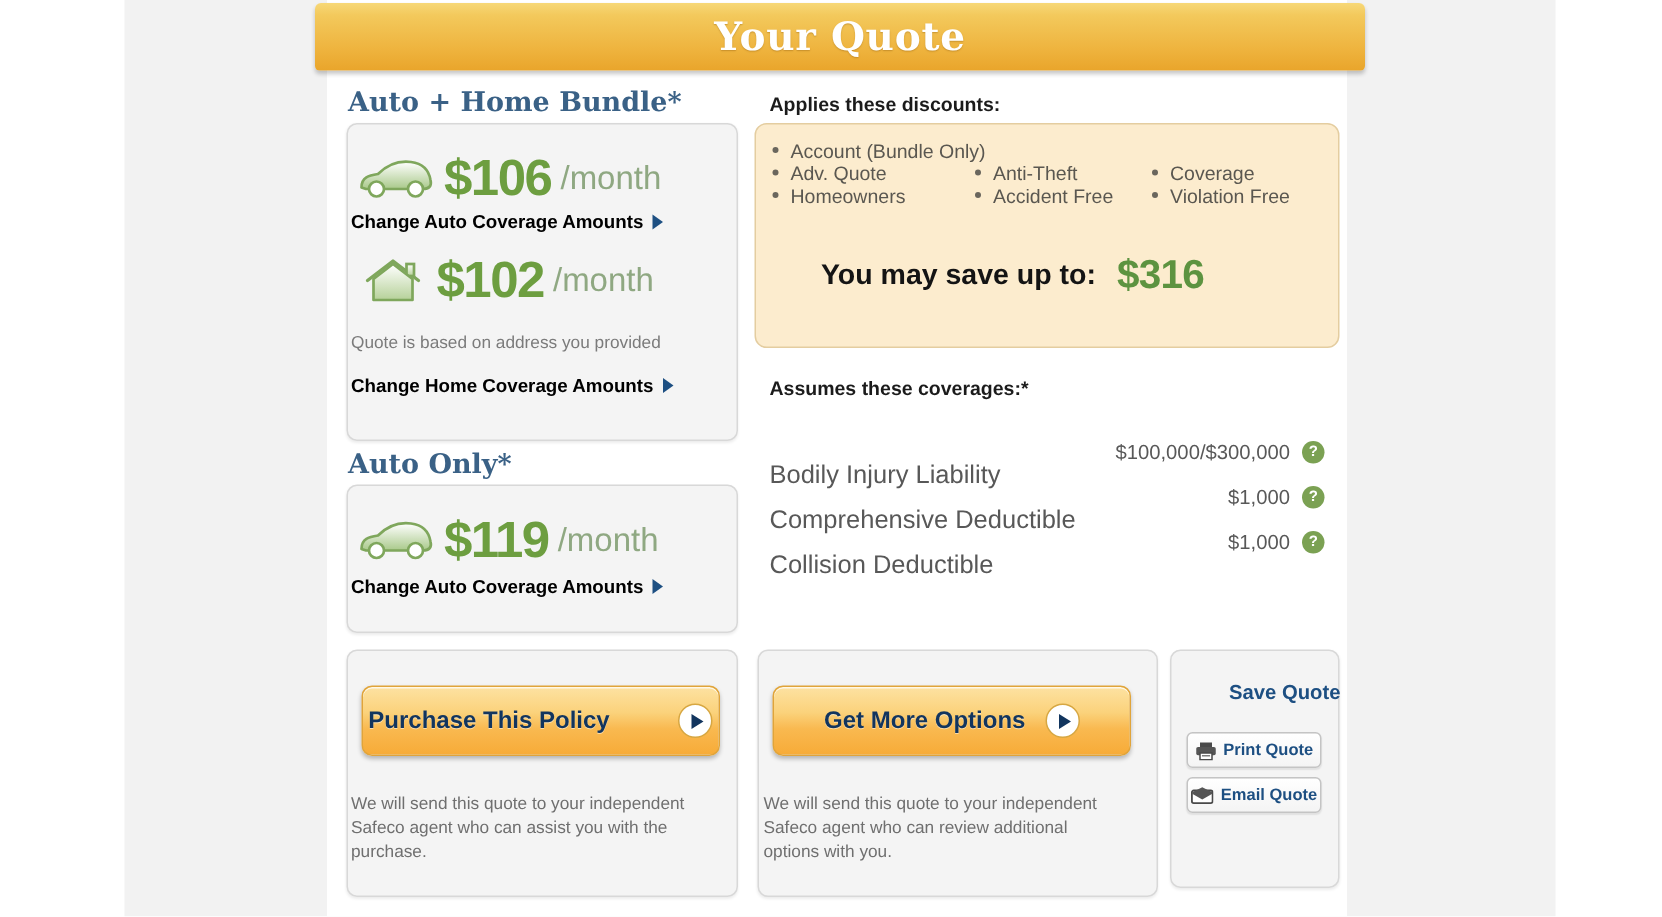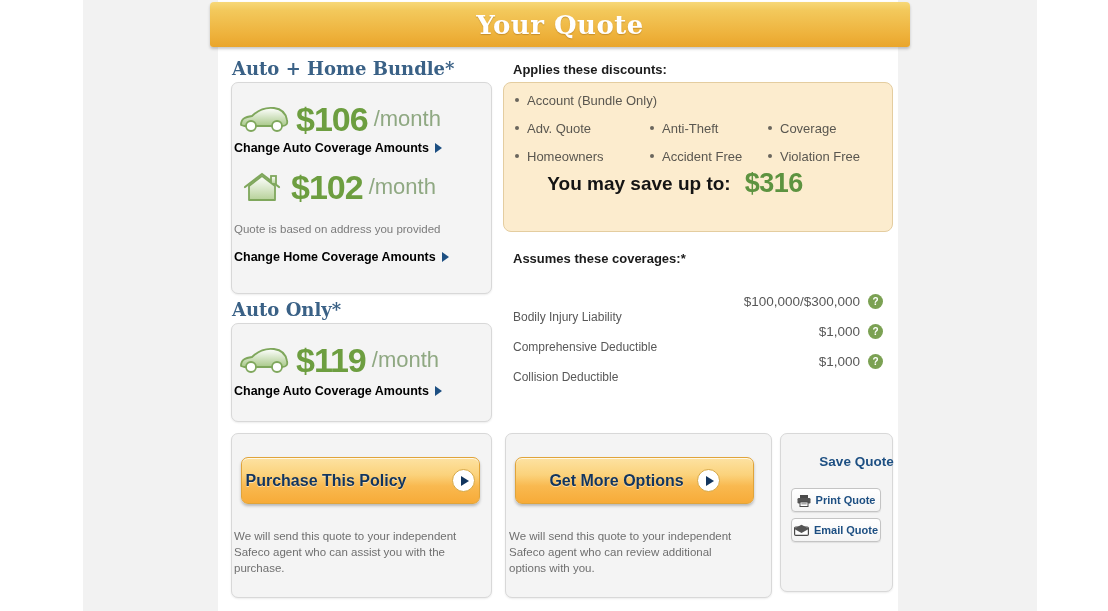--- a/index.html
+++ b/index.html
@@ -146,21 +146,21 @@
     width: 388px; height: 148px;
     background: #fcecce;
     border: 1px solid #e4cda0;
     border-radius: 8px;
   }
   #discount-grid {
     position: absolute; left: 515px; top: 93px;
     width: 370px;
     display: grid;
     grid-template-columns: 135px 118px auto;
-    row-gap: 13px;
+    row-gap: 0;
   }
   .disc {
     font-size: 13px;
     color: #5a5750;
     display: flex;
     align-items: baseline;
     gap: 8px;
     white-space: nowrap;
   }
   .disc .dot {
@@ -194,21 +194,21 @@
     position: absolute; left: 513px; top: 286px;
     width: 370px;
   }
   .cov-row {
     display: flex;
     align-items: center;
     height: 30px;
   }
   .cov-name {
     flex: 1 1 auto;
-    font-size: 12px;
+    font-size: 17px;
     color: #585858;
     margin-top: 32px;
   }
   .cov-val {
     font-size: 13.5px;
     color: #585858;
     margin-right: 8px;
     white-space: nowrap;
   }
   .help-icon {

